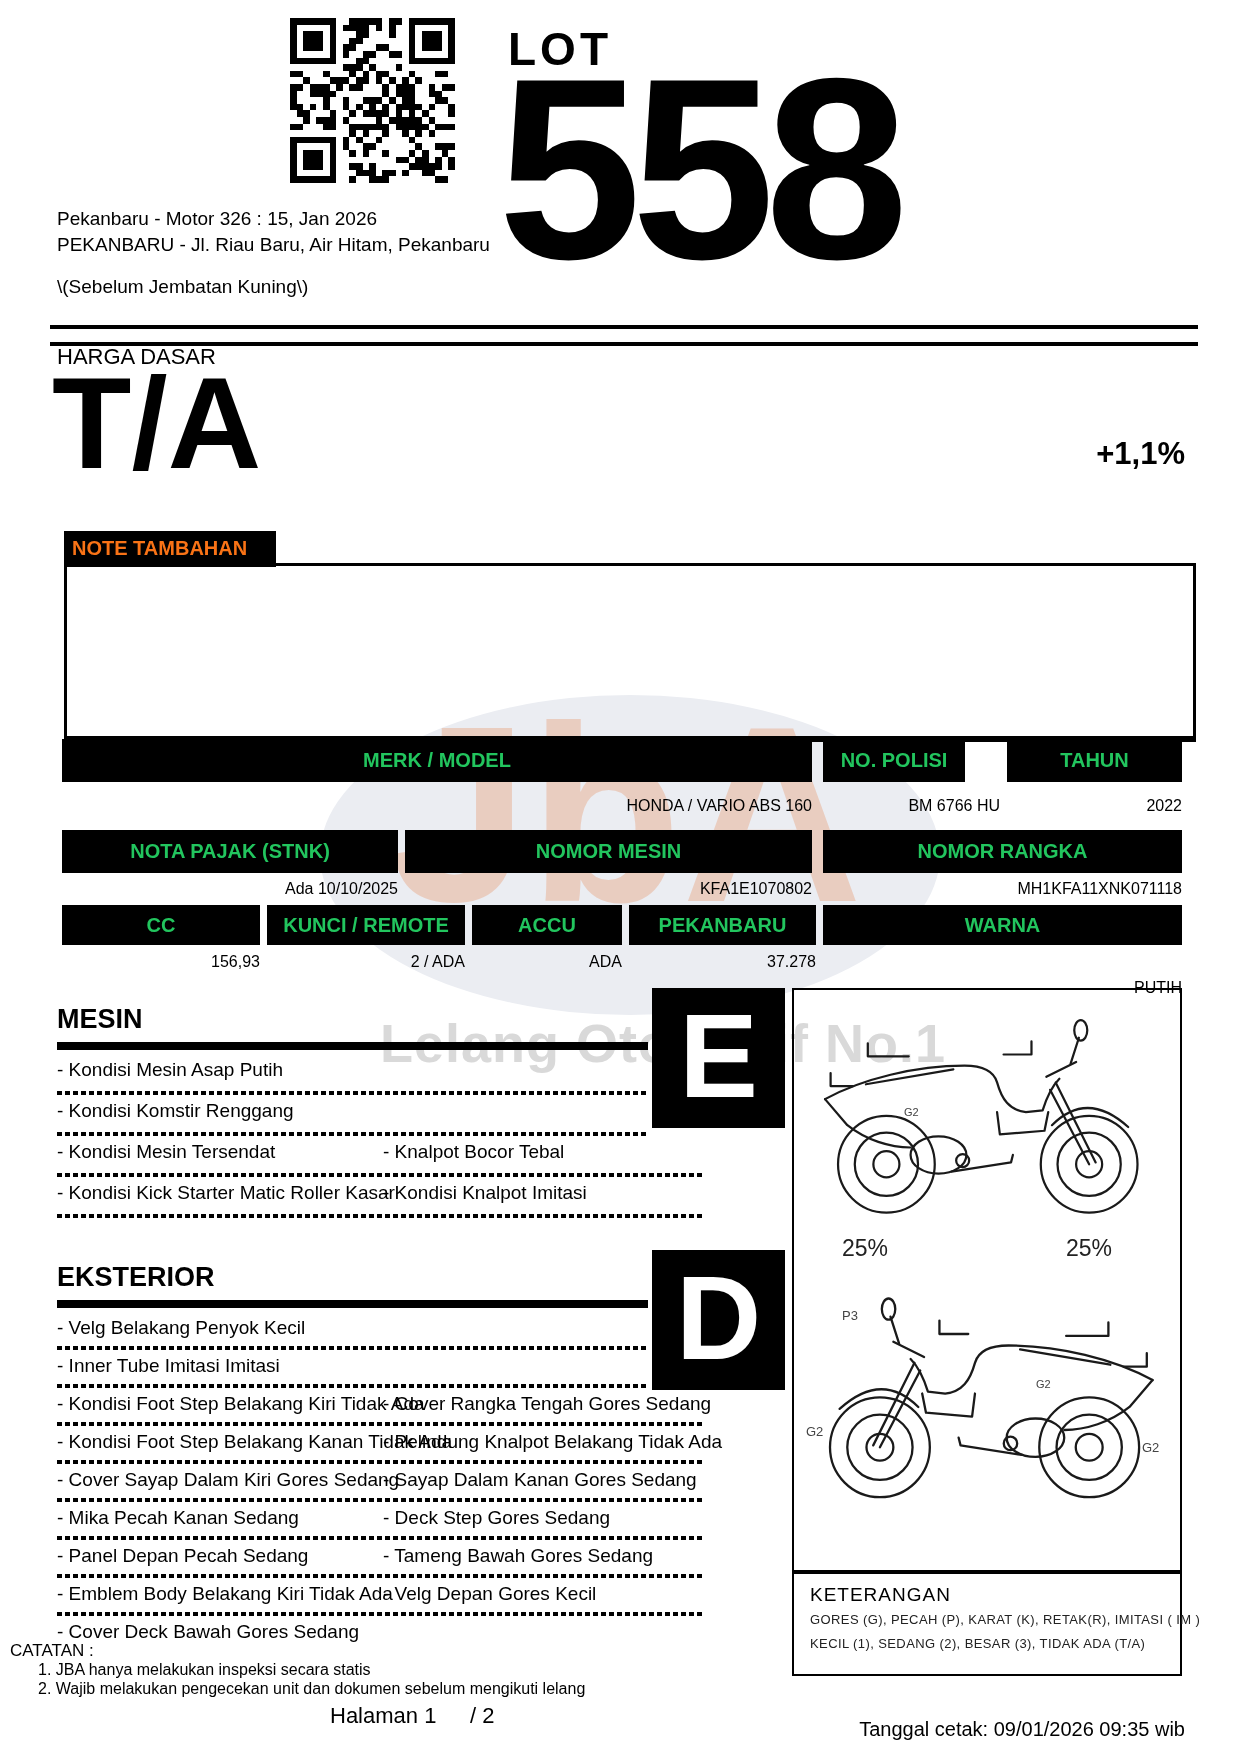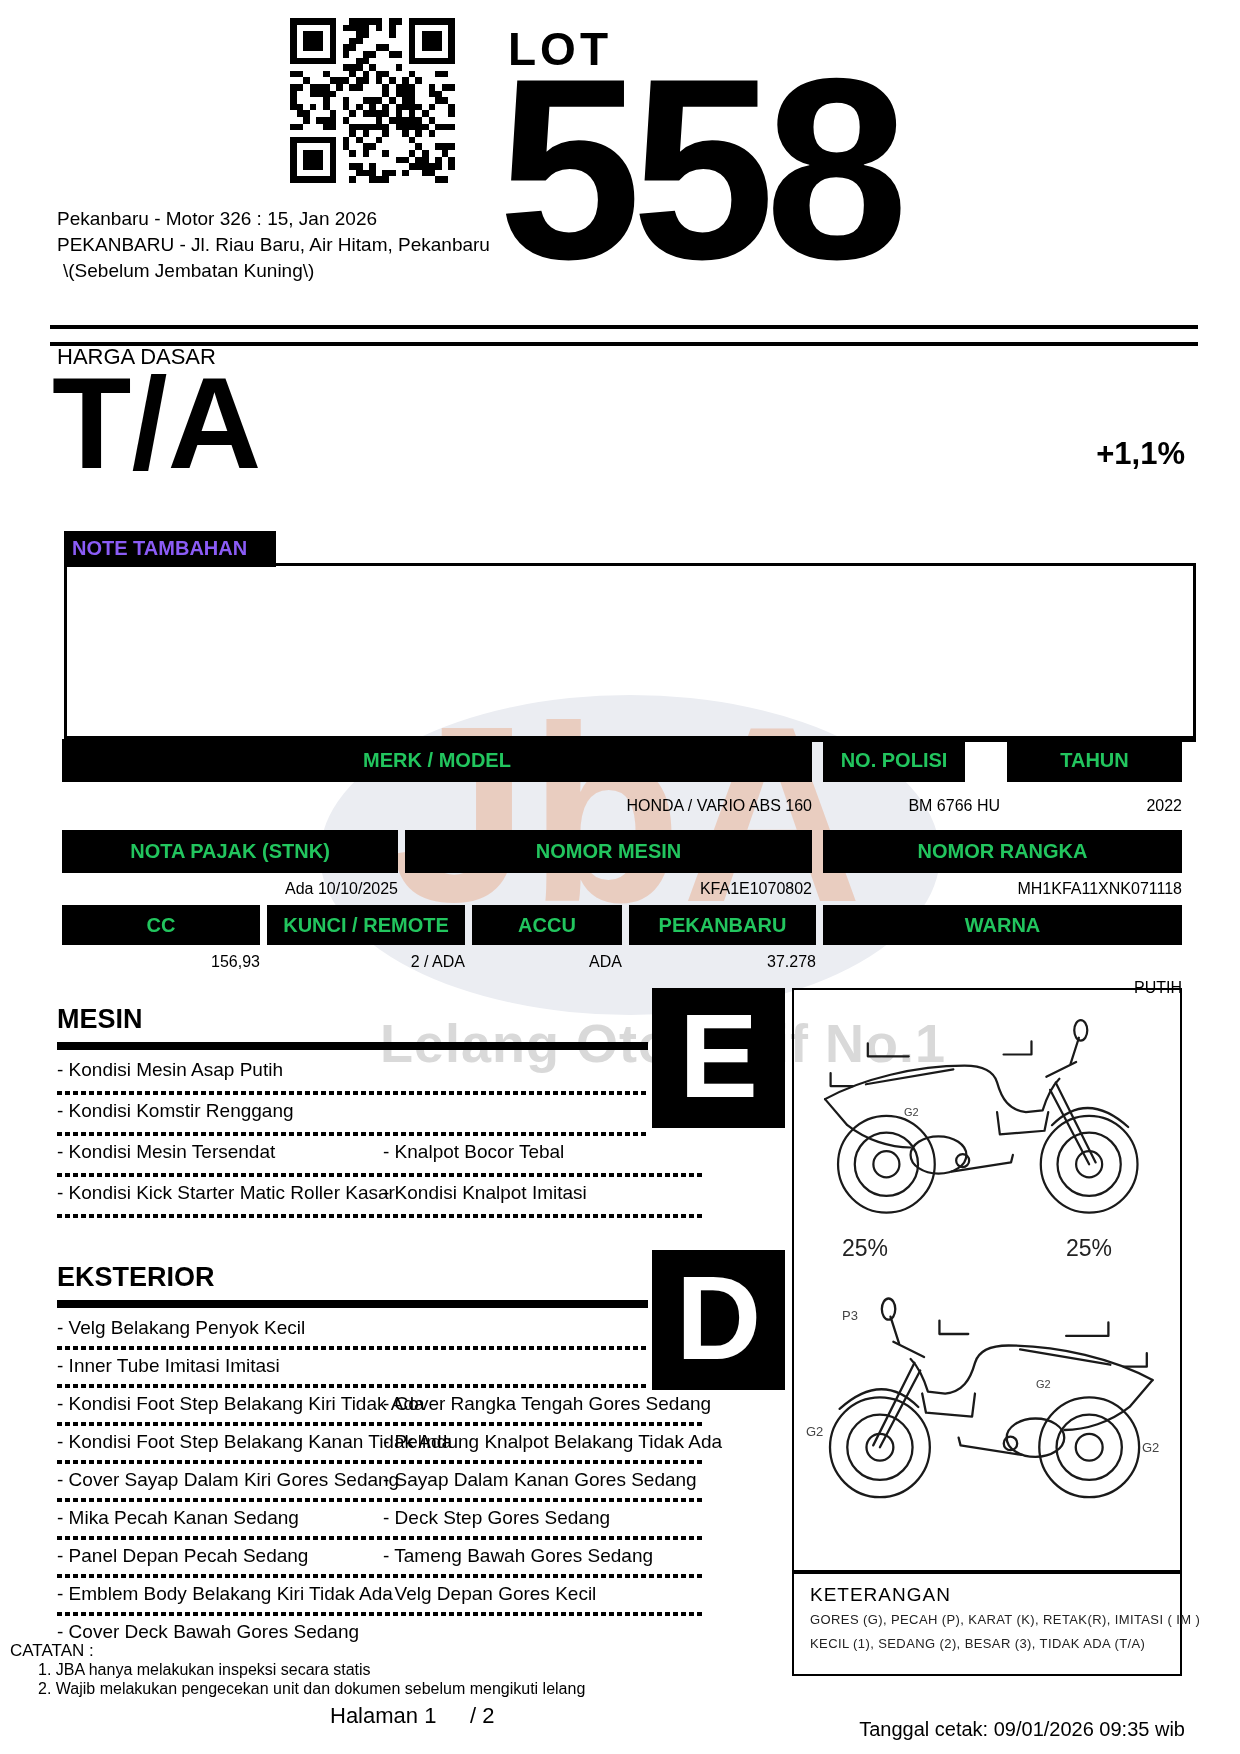--- a/index.html
+++ b/index.html
@@ -16,21 +16,21 @@
   .z1{z-index:1;}
   
   #lot-label{left:508px;top:22px;font-size:46px;font-weight:bold;letter-spacing:4px;}
   #lot-number{left:498px;top:40px;font-size:258px;font-weight:bold;letter-spacing:-10px;line-height:1;}
   .addr{left:57px;font-size:19px;line-height:26px;white-space:nowrap;}
   #rule-double{left:50px;top:325px;width:1148px;height:13px;
                border-top:4px solid #000;border-bottom:4px solid #000;}
   #harga-label{left:57px;top:344px;font-size:22px;}
   #harga-value{left:52px;top:352px;font-size:130px;font-weight:bold;line-height:1.1;}
   #harga-pct{left:1045px;top:436px;width:140px;font-size:31px;font-weight:bold;text-align:right;}
-  #note-label{left:64px;top:531px;width:196px;height:24px;background:#000;color:#8b5cf6;
+  #note-label{left:64px;top:531px;width:196px;height:24px;background:#000;color:#f97316;
               font-size:20px;font-weight:bold;padding:6px 8px;}
   #note-box{left:64px;top:563px;width:1114px;height:158px;border:3px solid #000;
             border-bottom:6px solid #000;background:transparent;font-size:18px;padding:6px;}
   
   .hd{background:#000;color:#22c55e;font-weight:bold;font-size:20px;text-align:center;}
   .hd43{height:43px;line-height:43px;}
   .hd40{height:40px;line-height:40px;}
   .val{font-size:16px;text-align:right;}
   
   .sec-title{font-size:27px;font-weight:bold;}
@@ -280,21 +280,21 @@
         <rect x="20" y="2" width="3" height="3" fill="#000"></rect>
         <rect x="0" y="18" width="7" height="7" fill="#000"></rect>
         <rect x="1" y="19" width="5" height="5" fill="#fff"></rect>
         <rect x="2" y="20" width="3" height="3" fill="#000"></rect>
       </svg></div>
   <div class="abs z1" id="lot-label">LOT</div>
   <div class="abs z1" id="lot-number">558</div>
 
   <div class="abs z1 addr" style="top:206px;">Pekanbaru - Motor 326 : 15, Jan 2026</div>
   <div class="abs z1 addr" style="top:232px;">PEKANBARU - Jl. Riau Baru, Air Hitam, Pekanbaru</div>
-  <div class="abs z1 addr" style="top:258px;margin-left:6px;">\(Sebelum Jembatan Kuning\)</div>
+  <div class="abs z1 addr" style="top:274px;">\(Sebelum Jembatan Kuning\)</div>
 
   <div class="abs z1" id="rule-double"></div>
 
   <div class="abs z1" id="harga-label">HARGA DASAR</div>
   <div class="abs z1" id="harga-value">T/A</div>
   <div class="abs z1" id="harga-pct">+1,1%</div>
 
   <div class="abs z1" id="note-label">NOTE TAMBAHAN</div>
   <div class="abs z1" id="note-box"></div>
 

